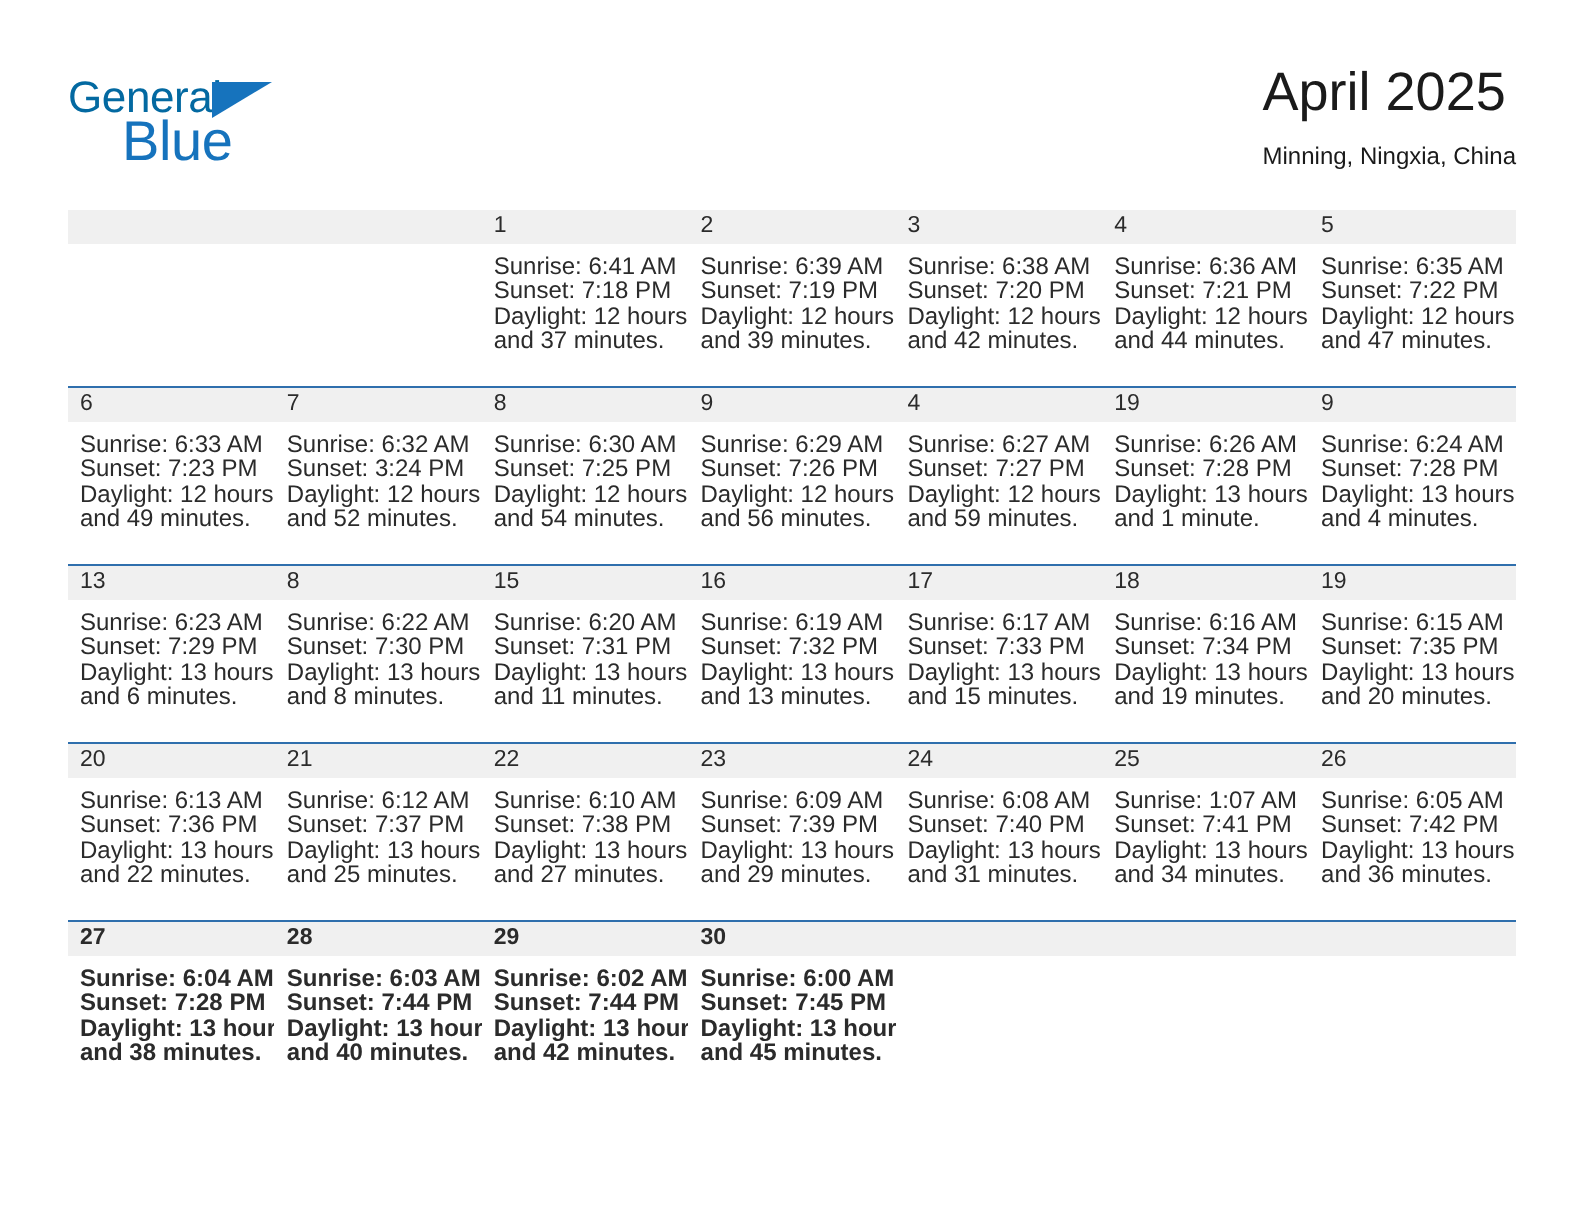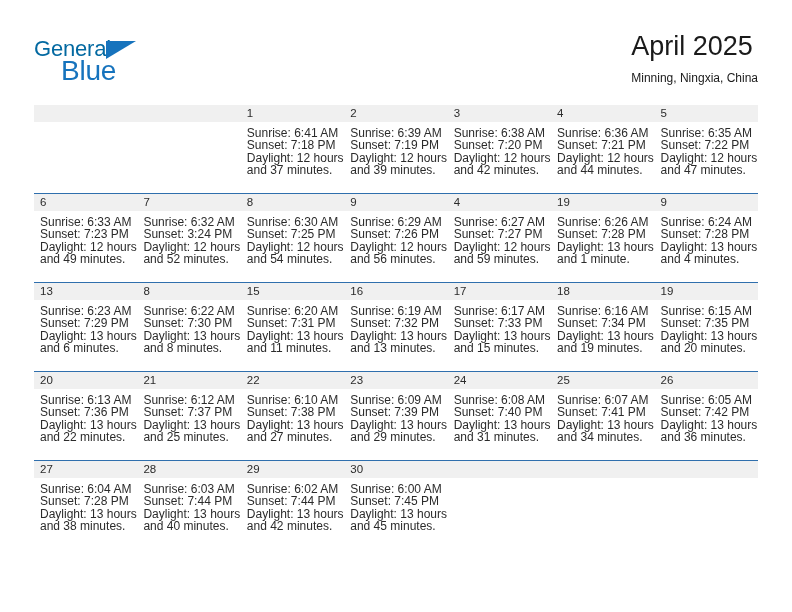--- a/index.html
+++ b/index.html
@@ -108,20 +108,21 @@
   }
 
   .week {
     display: flex;
     height: 89px;
     border-bottom: 1.6px solid #2f6fad;
     box-sizing: border-box;
   }
   .week:last-child {
     border-bottom: none;
+    font-weight: bold;
   }
   .cell {
     flex: 1 1 0;
     box-sizing: border-box;
     position: relative;
     overflow: hidden;
   }
   .daynum-band {
     height: 17px;
     background: #f0f0f0;
@@ -391,21 +392,21 @@
             <div class="info">
               <div>Sunrise: 6:08 AM</div>
               <div>Sunset: 7:40 PM</div>
               <div>Daylight: 13 hours</div>
               <div>and 31 minutes.</div>
             </div>
           </div>
           <div class="cell">
             <div class="daynum-band">25</div>
             <div class="info">
-              <div>Sunrise: 6:07 AM</div>
+              <div>Sunrise: 1:07 AM</div>
               <div>Sunset: 7:41 PM</div>
               <div>Daylight: 13 hours</div>
               <div>and 34 minutes.</div>
             </div>
           </div>
           <div class="cell">
             <div class="daynum-band">26</div>
             <div class="info">
               <div>Sunrise: 6:05 AM</div>
               <div>Sunset: 7:42 PM</div>

